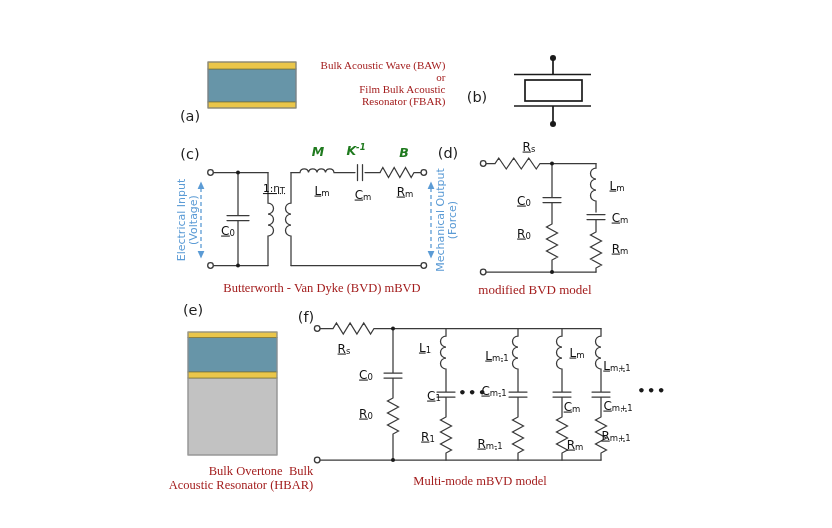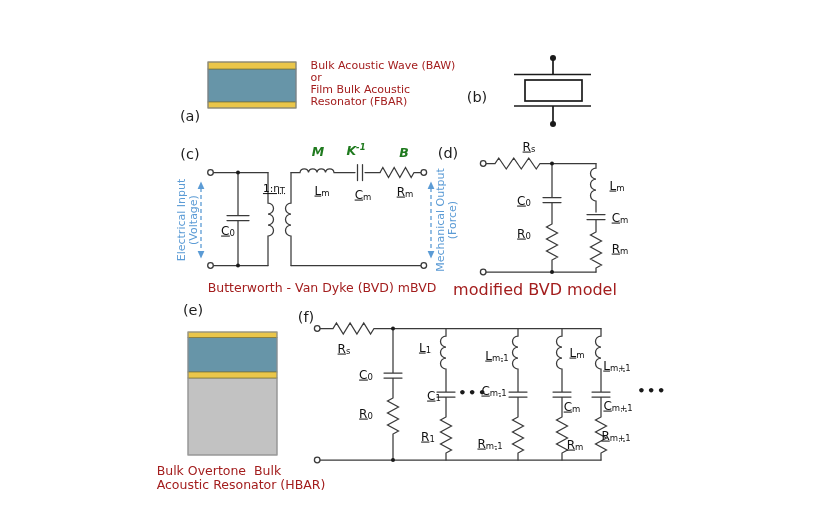--- a/index.html
+++ b/index.html
@@ -13,21 +13,21 @@
   .bdot{fill:#1a1a1a;stroke:none;}
   .arrow{stroke:#5B9BD5;stroke-width:1.3;stroke-dasharray:4 3;fill:none;}
   .arrowhead{fill:#5B9BD5;stroke:none;}
   .lbl,.tag,.cap,.vlabel,.glabel,.dots{position:absolute;transform:translate(-50%,-50%);
         white-space:pre;color:#111;}
   .lbl{font-size:12px;text-decoration:underline;}
   .lbl.sm{font-size:10.5px;}
   .lbl sub{font-size:8.5px;vertical-align:-0.22em;}
   .glabel sup{font-size:8.5px;vertical-align:0.5em;}
   .tag{font-size:14.5px;color:#1c1c1c;}
-  .cap{color:#A31D1D;text-align:left;font-size:12.5px;line-height:1.15;}
+  .cap{color:#A31D1D;text-align:right;font-size:12.5px;line-height:1.15;font-family:Liberation Serif, serif;}
   .cap.small{font-size:11px;line-height:1.08;}
   .vlabel{color:#5B9BD5;text-align:center;font-size:11px;line-height:1.12;
           transform:translate(-50%,-50%) rotate(-90deg);}
   .glabel{color:#1F7A1E;font-size:12.5px;font-weight:bold;font-style:italic;}
   .dots{font-size:13px;font-weight:bold;letter-spacing:1.5px;color:#1a1a1a;}
 </style>
 </head>
 <body>
 
 <div id="stage">
@@ -131,23 +131,24 @@
   <div class="tag" style="left:190px;top:154px">(c)</div>
   <div class="tag" style="left:448px;top:153px">(d)</div>
   <div class="tag" style="left:193px;top:310px">(e)</div>
   <div class="tag" style="left:306px;top:317px">(f)</div>
 
   <div class="cap small" style="left:383px;top:84px">Bulk Acoustic Wave (BAW)
 or
 Film Bulk Acoustic
 Resonator (FBAR)</div>
   <div class="cap" style="left:322px;top:288px">Butterworth - Van Dyke (BVD) mBVD</div>
-  <div class="cap" style="left:535px;top:290px;font-size:16px">modified BVD model</div>
+  <div class="cap" style="left:535px;top:290px;font-size:13px">modified BVD model</div>
   <div class="cap" style="left:241px;top:478px">Bulk Overtone  Bulk
 Acoustic Resonator (HBAR)</div>
+  <div class="cap" style="left:480px;top:481px">Multi-mode mBVD model</div>
 
   <div class="vlabel" style="left:188px;top:220px">Electrical Input
 (Voltage)</div>
   <div class="vlabel" style="left:447px;top:220px">Mechanical Output
 (Force)</div>
 
   <div class="glabel" style="left:318px;top:151px">M</div>
   <div class="glabel" style="left:356px;top:150px"><span>K</span><sup>-1</sup></div>
   <div class="glabel" style="left:404px;top:152px">B</div>
 

